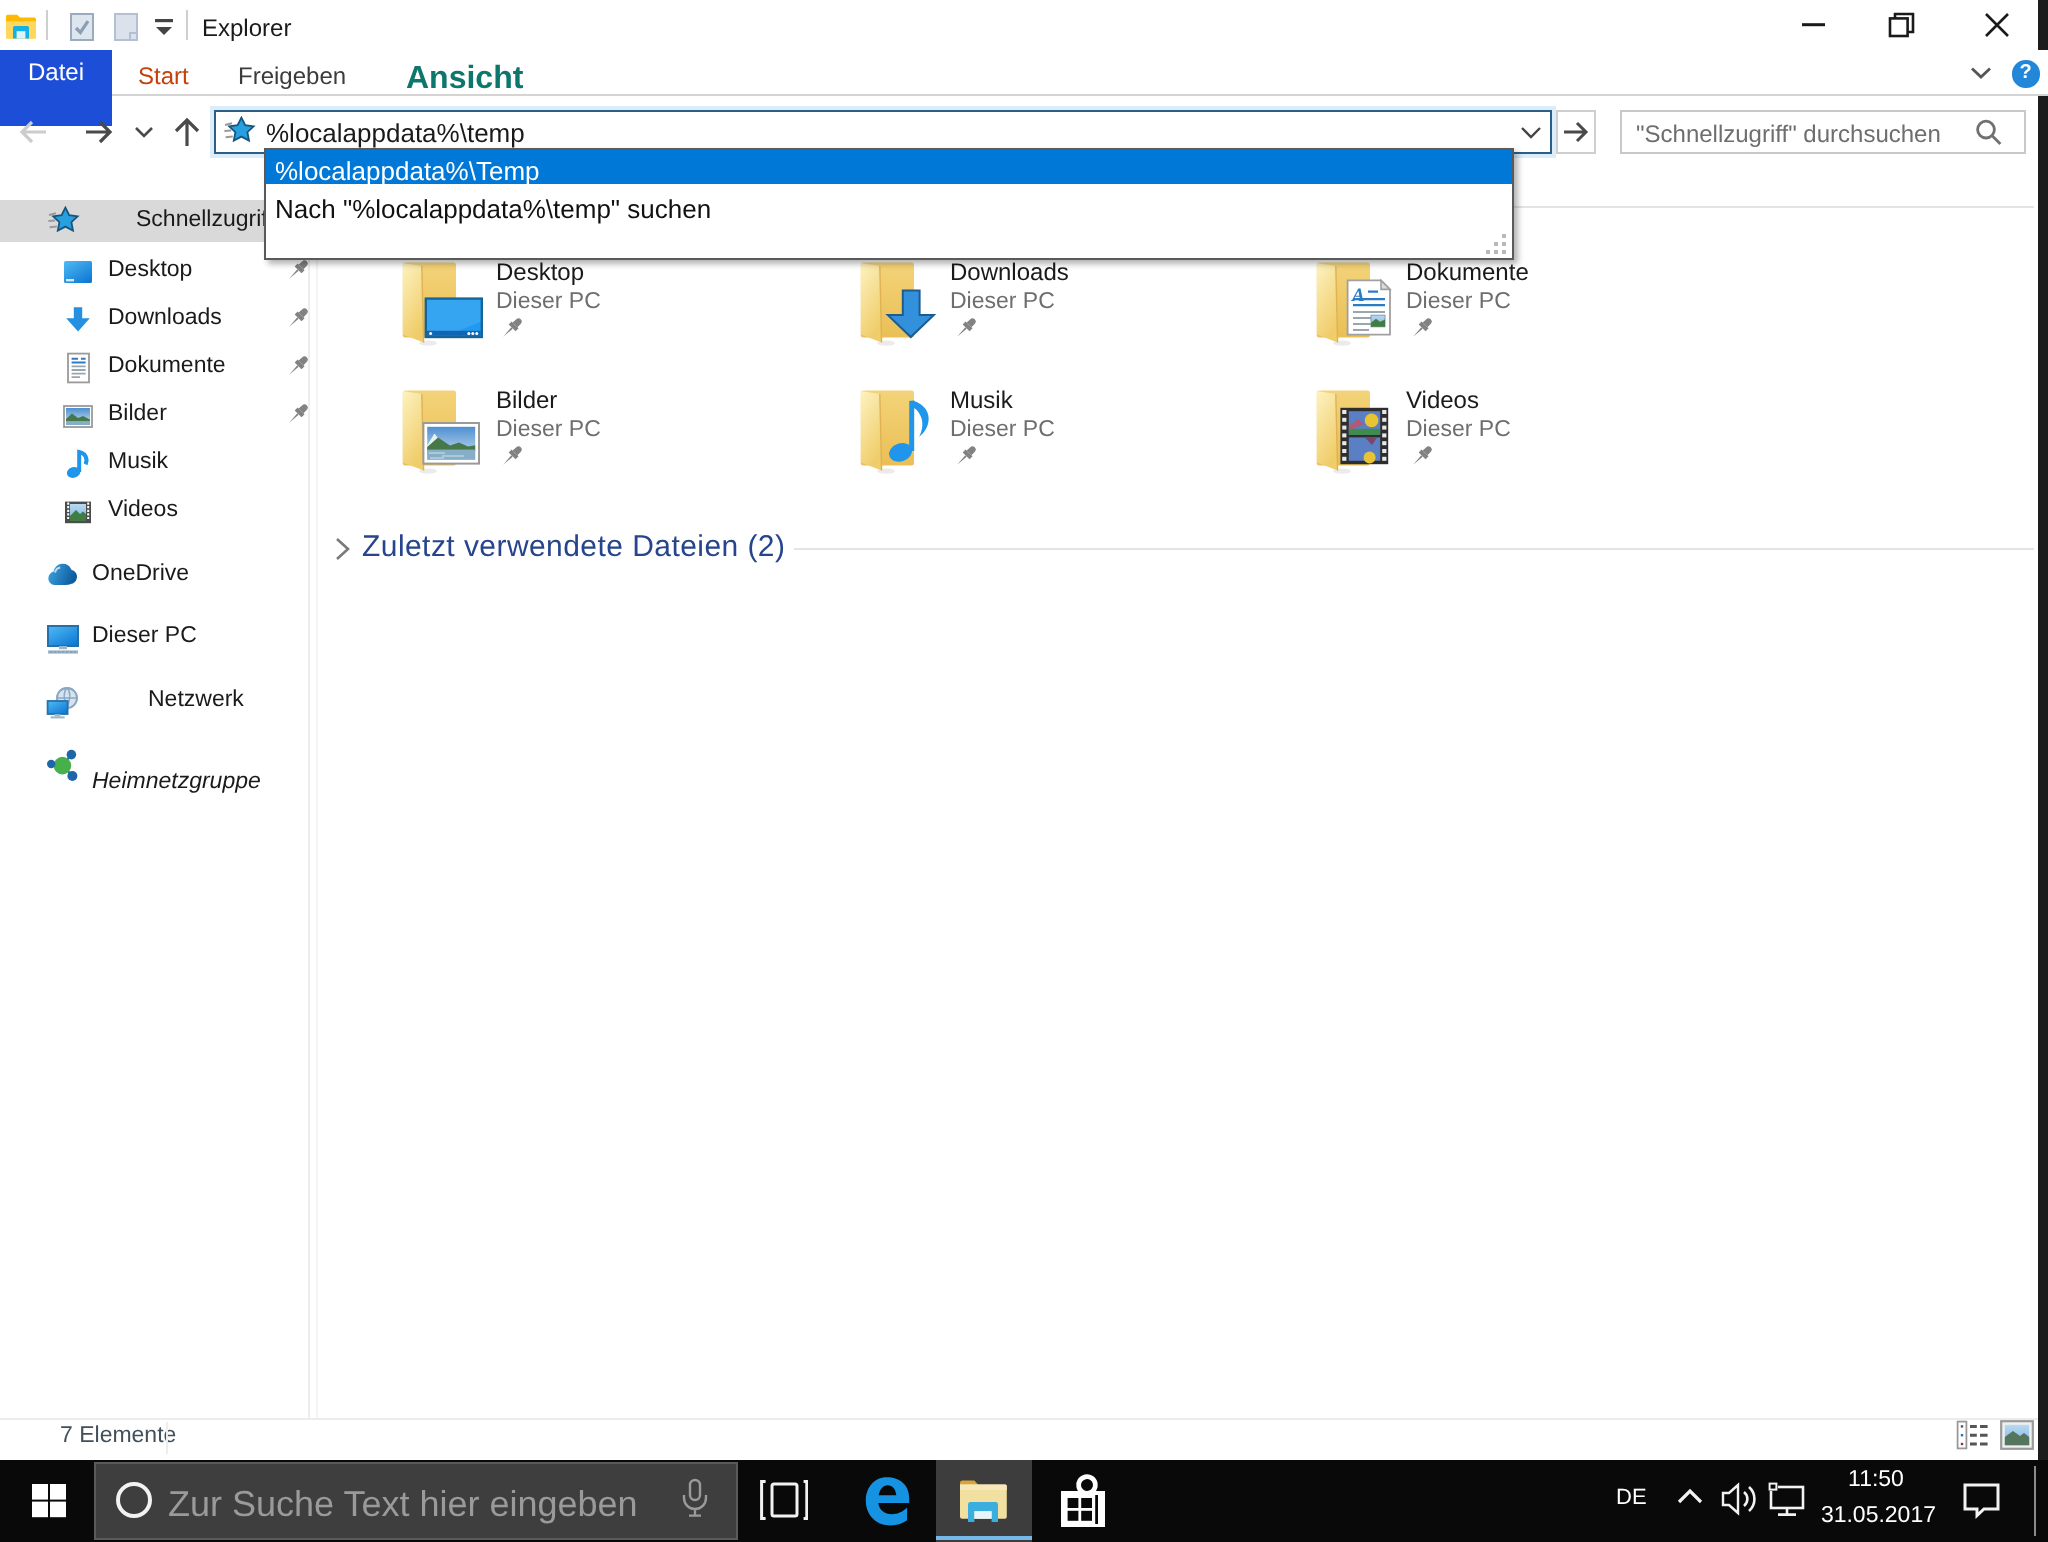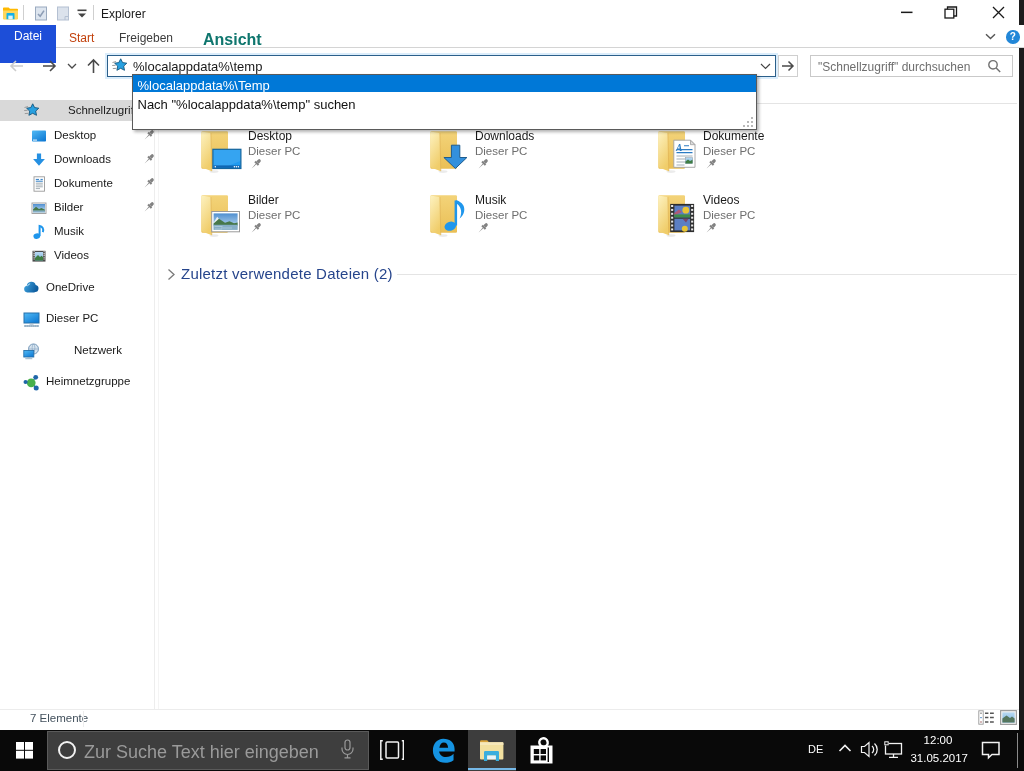--- a/index.html
+++ b/index.html
@@ -201,21 +201,21 @@
 </svg>
 <div class="txt" style="left:46px;top:344px;font-size:11.5px;color:#1a1a1a;margin-left:28px;">Netzwerk</div>
 
 <svg class="abs" style="left:23px;top:374px" width="17" height="17" viewBox="0 0 17 17">
   <path d="M8.5,8.5 L3,8 M8.5,8.5 L12.5,3.5 M8.5,8.5 L13,14" stroke="#2471ad" stroke-width="1.2"></path>
   <circle cx="8.2" cy="8.8" r="4.4" fill="#47b04c"></circle>
   <circle cx="2.6" cy="8" r="2.1" fill="#1f66a8"></circle>
   <circle cx="12.7" cy="3.3" r="2.4" fill="#1f66a8"></circle>
   <circle cx="13.2" cy="14" r="2.5" fill="#1f66a8"></circle>
 </svg>
-<div class="txt" style="left:46px;top:375px;font-size:11.5px;color:#1a1a1a;">Heimnetzgruppe</div>
+<div class="txt" style="left:46px;top:385px;font-size:11.5px;color:#1a1a1a;font-style:italic;">Heimnetzgruppe</div>
 
 <svg class="abs" style="left:141px;top:129px" width="14" height="14" viewBox="0 0 14 14">
     <g fill="#828282" transform="rotate(45 7 7)">
       <path d="M5.4,1.1 a1.6,1.7 0 0 1 3.2,0 l0.1,2.3 h-3.4 Z"></path>
       <rect x="4.55" y="3.4" width="4.9" height="2.1"></rect>
       <path d="M6.5,5.6 h1 l-0.5,6.2 Z"></path>
     </g>
   </svg>
 <svg class="abs" style="left:141px;top:153px" width="14" height="14" viewBox="0 0 14 14">
     <g fill="#828282" transform="rotate(45 7 7)">
@@ -478,18 +478,18 @@
 <svg class="abs" style="left:860px;top:740px;z-index:61" width="20" height="19" viewBox="0 0 20 19">
   <path d="M1.5,6.5 L4.5,6.5 L9,2.5 L9,16.5 L4.5,12.5 L1.5,12.5 Z" fill="none" stroke="#f2f2f2" stroke-width="1.2"></path>
   <path d="M12,6 a4.5,4.5 0 0 1 0,7 M14.5,3.5 a8,8 0 0 1 0,12" fill="none" stroke="#f2f2f2" stroke-width="1.3"></path>
 </svg>
 <svg class="abs" style="left:883px;top:740px;z-index:61" width="21" height="20" viewBox="0 0 21 20">
   <rect x="2.5" y="3.5" width="16" height="10.5" fill="none" stroke="#f2f2f2" stroke-width="1.3"></rect>
   <path d="M10.5,14 L10.5,17 M6,17.3 L15,17.3" stroke="#f2f2f2" stroke-width="1.3"></path>
   <rect x="1" y="1" width="5" height="4.5" fill="#090909"></rect>
   <rect x="1.8" y="1.8" width="3.4" height="3" fill="none" stroke="#f2f2f2" stroke-width="1"></rect>
 </svg>
-<div class="txt" style="left:908px;top:734px;width:60px;text-align:center;font-size:11.5px;color:#fff;z-index:61;">12:00</div>
+<div class="txt" style="left:908px;top:734px;width:60px;text-align:center;font-size:11.5px;color:#fff;z-index:61;">11:50</div>
 <div class="txt" style="left:908px;top:751.5px;width:60px;text-align:right;font-size:11.5px;color:#fff;z-index:61;">31.05.2017</div>
 <svg class="abs" style="left:981px;top:741px;z-index:61" width="20" height="19" viewBox="0 0 20 19">
   <path d="M1.5,1.5 L18,1.5 L18,13.5 L11,13.5 L7.5,16.8 L7.5,13.5 L1.5,13.5 Z" fill="none" stroke="#f2f2f2" stroke-width="1.5"></path>
 </svg>
 <div class="abs" style="left:1017px;top:733px;width:1px;height:35px;background:#8a8a8a;z-index:61;"></div>
 
 </body></html>

